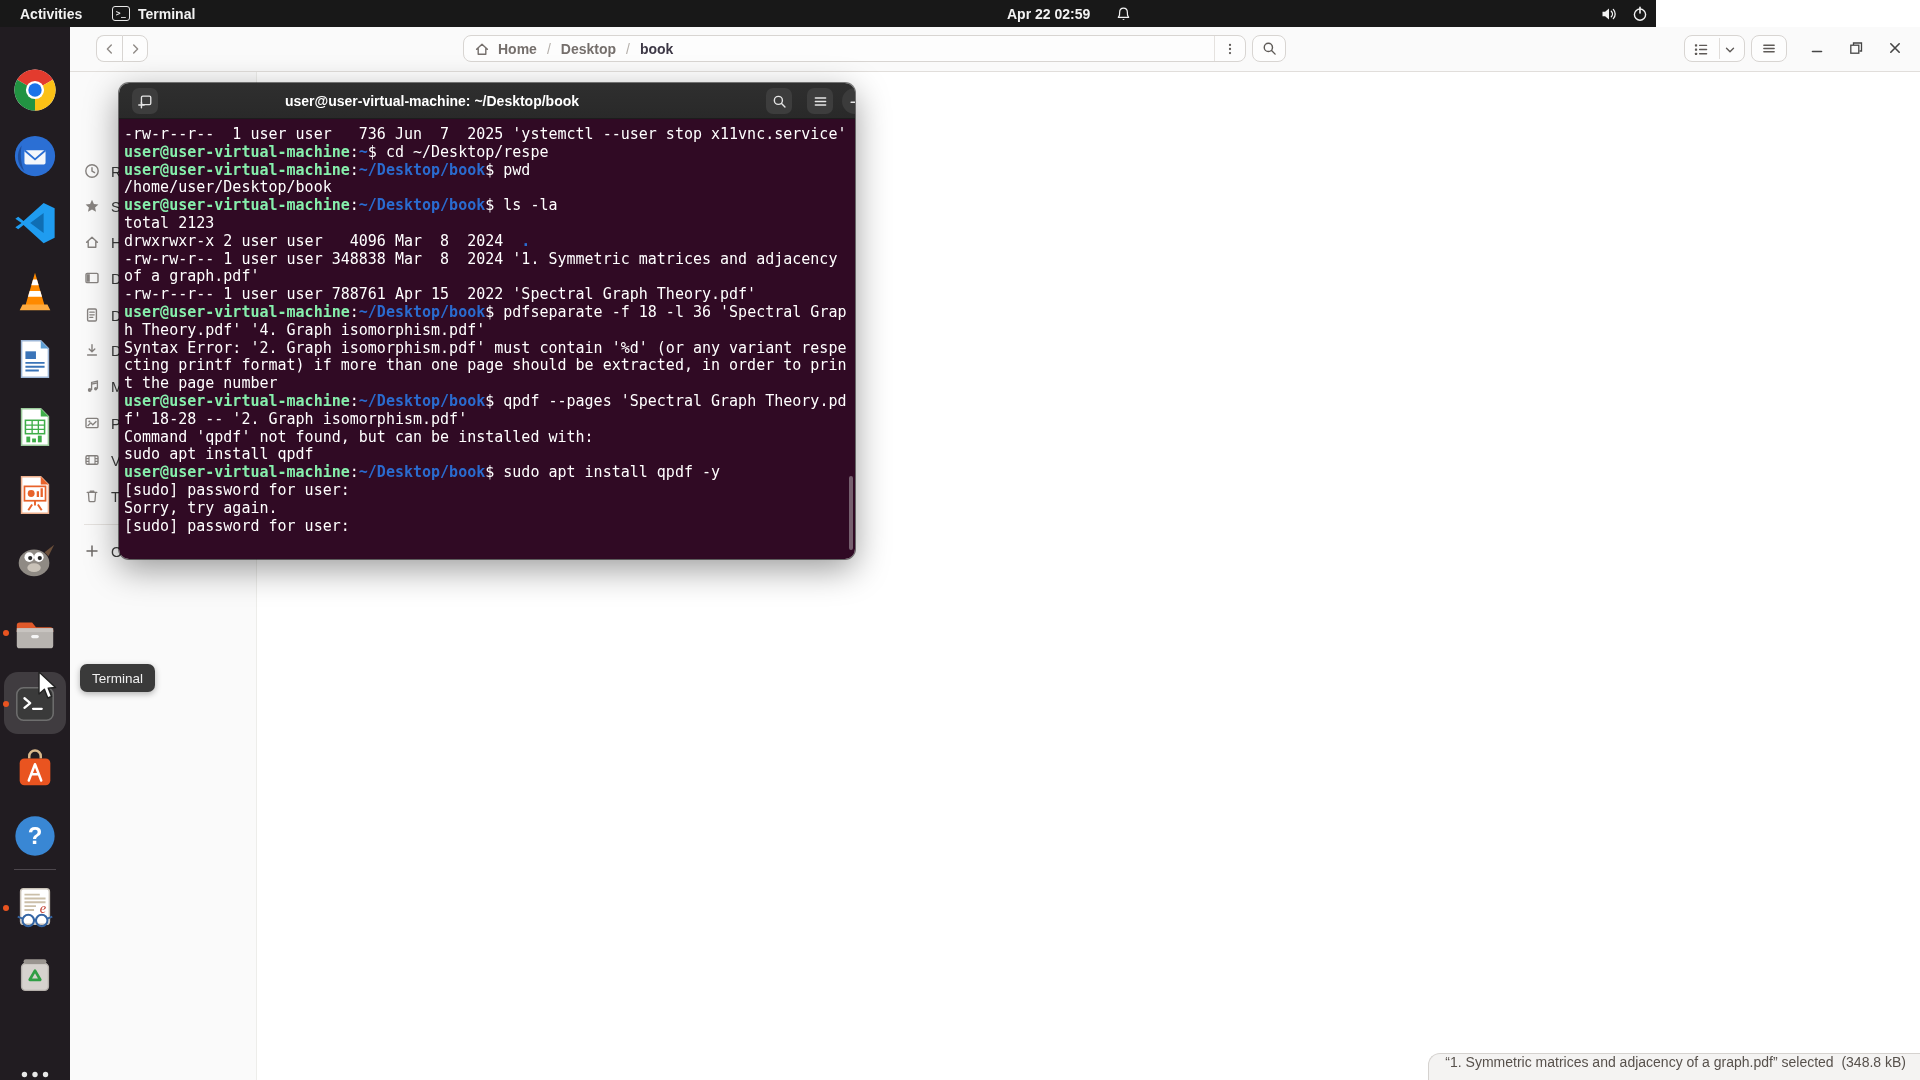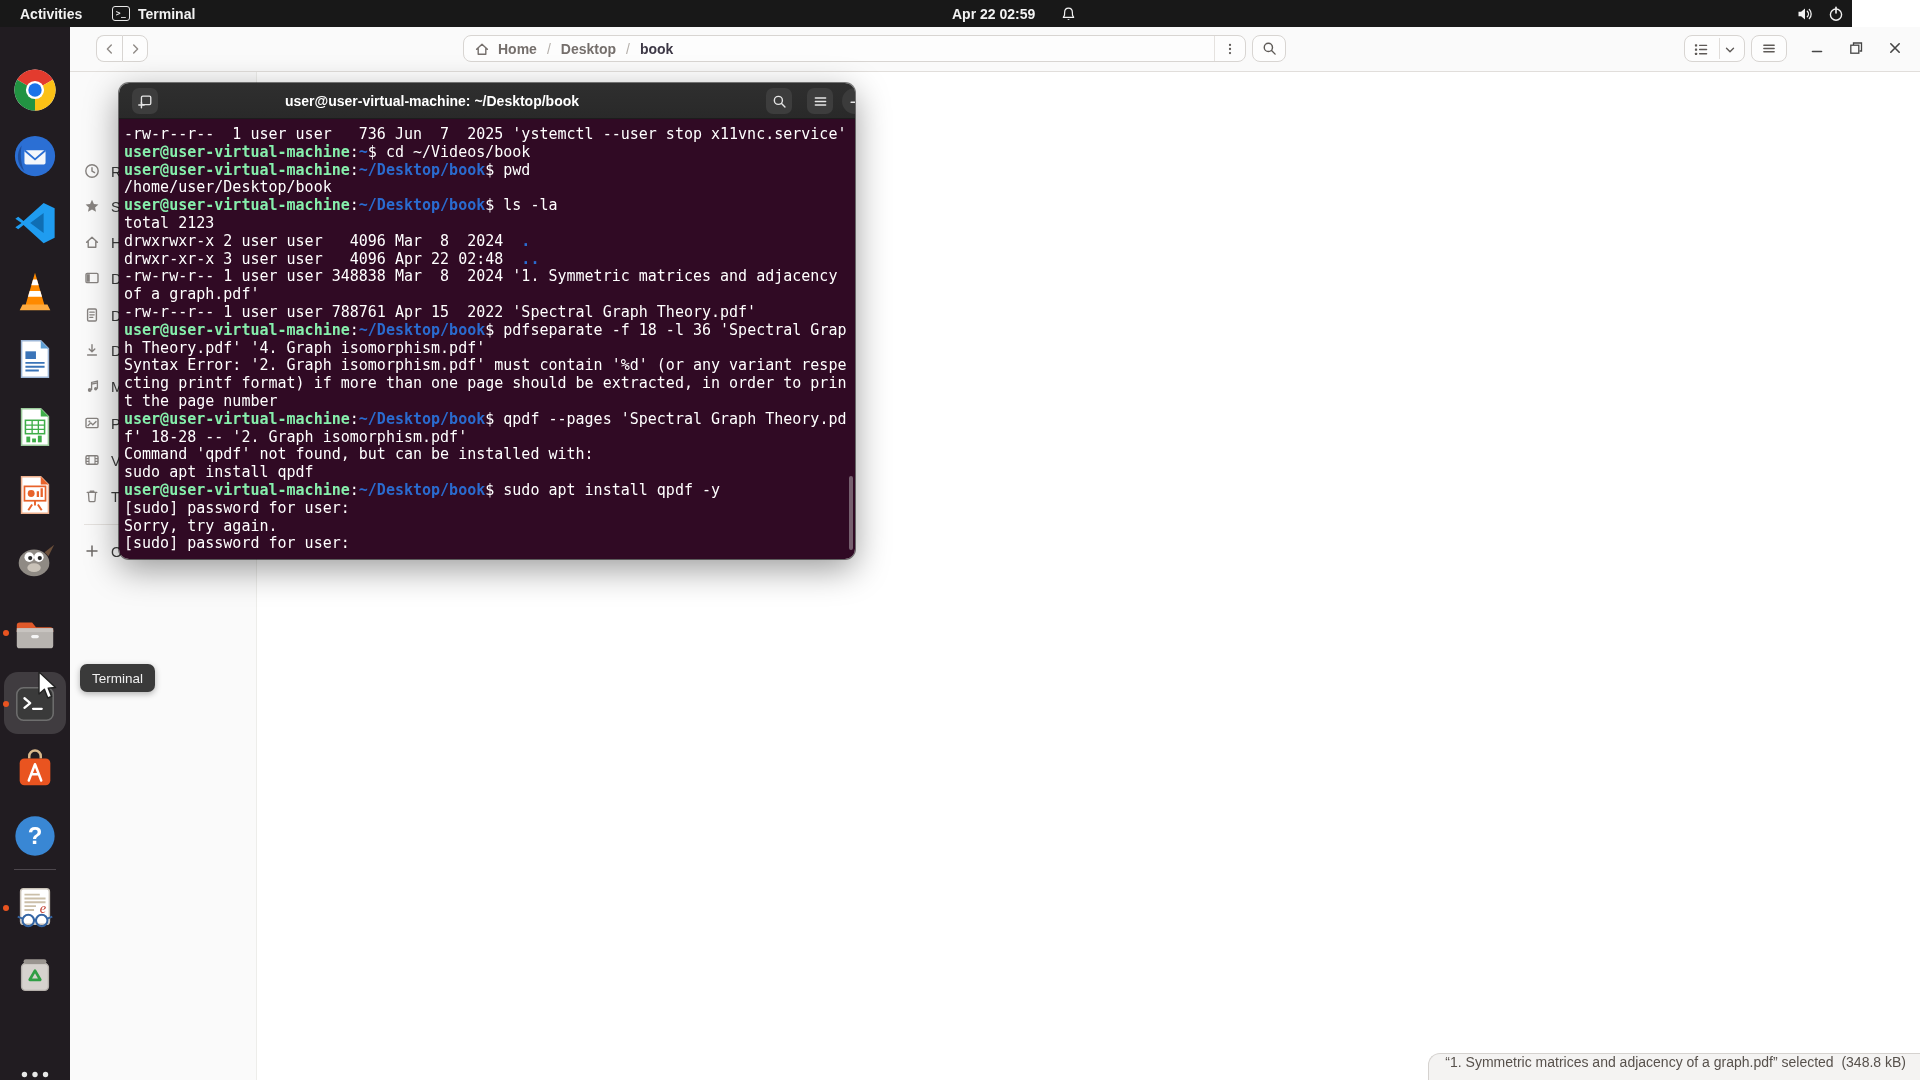--- a/index.html
+++ b/index.html
@@ -1,26 +1,26 @@
 <!DOCTYPE html>
 <html><head>
 <meta charset="utf-8">
 <style>
   * { margin:0; padding:0; box-sizing:border-box; }
   html,body { width:1920px; height:1080px; overflow:hidden; background:#fff;
     font-family:"Liberation Sans", sans-serif; }
 
   
-  #topbar { position:absolute; left:0; top:0; width:1852px; height:27px; background:#181818;
+  #topbar { position:absolute; left:0; top:0; width:1656px; height:27px; background:#181818;
     color:#fff; font-size:14px; z-index:50; }
   #topbar .tbitem { position:absolute; top:0; height:27px; display:flex; align-items:center;
     font-weight:600; color:#f2f2f2; }
   #activities { left:10px; padding:0 10px; }
   #focused-app { left:112px; gap:8px; }
-  #clock { left:952px; gap:26px; }
+  #clock { left:1007px; gap:26px; }
   #status-icons { right:8px; gap:14px; }
   .term-mini { width:18px; height:15px; border:1.6px solid #e8e8e8; border-radius:3px;
     font:bold 8px "DejaVu Sans Mono",monospace; color:#e8e8e8; display:flex; align-items:center;
     justify-content:center; letter-spacing:.5px; }
 
   
   #dock { position:absolute; left:0; top:27px; width:70px; height:1053px; background:#211c21; z-index:40; }
   .dock-item { position:absolute; left:12px; width:46px; height:46px; }
   .dock-item svg { width:46px; height:46px; display:block; }
   .dock-active { position:absolute; left:4px; width:62px; height:62px; border-radius:14px;
@@ -467,27 +467,26 @@
     </div>
     <div class="tbtn tcirc" id="t-min">
       <svg width="14" height="14" viewBox="0 0 16 16">
           <path d="M3.5 9.5h9" stroke="#e6e6e6" stroke-width="1.6" stroke-linecap="round"></path>
         </svg>
     </div>
 
   </div>
   <div id="term-body">
       <div class="tline"><span class="tw">-rw-r--r--  1 user user   736 Jun  7  2025 'ystemctl --user stop x11vnc.service'</span></div>
-      <div class="tline"><span class="tg">user@user-virtual-machine</span><span class="tw">:</span><span class="tb">~</span><span class="tw">$ cd ~/Videos/book</span></div>
+      <div class="tline"><span class="tg">user@user-virtual-machine</span><span class="tw">:</span><span class="tb">~</span><span class="tw">$ cd ~/Desktop/respe</span></div>
       <div class="tline"><span class="tg">user@user-virtual-machine</span><span class="tw">:</span><span class="tb">~/Desktop/book</span><span class="tw">$ pwd</span></div>
       <div class="tline"><span class="tw">/home/user/Desktop/book</span></div>
       <div class="tline"><span class="tg">user@user-virtual-machine</span><span class="tw">:</span><span class="tb">~/Desktop/book</span><span class="tw">$ ls -la</span></div>
       <div class="tline"><span class="tw">total 2123</span></div>
       <div class="tline"><span class="tw">drwxrwxr-x 2 user user   4096 Mar  8  2024  </span><span class="tb">.</span></div>
-      <div class="tline"><span class="tw">drwxr-xr-x 3 user user   4096 Apr 22 02:48  </span><span class="tb">..</span></div>
       <div class="tline"><span class="tw">-rw-rw-r-- 1 user user 348838 Mar  8  2024 '1. Symmetric matrices and adjacency</span></div>
       <div class="tline"><span class="tw">of a graph.pdf'</span></div>
       <div class="tline"><span class="tw">-rw-r--r-- 1 user user 788761 Apr 15  2022 'Spectral Graph Theory.pdf'</span></div>
       <div class="tline"><span class="tg">user@user-virtual-machine</span><span class="tw">:</span><span class="tb">~/Desktop/book</span><span class="tw">$ pdfseparate -f 18 -l 36 'Spectral Grap</span></div>
       <div class="tline"><span class="tw">h Theory.pdf' '4. Graph isomorphism.pdf'</span></div>
       <div class="tline"><span class="tw">Syntax Error: '2. Graph isomorphism.pdf' must contain '%d' (or any variant respe</span></div>
       <div class="tline"><span class="tw">cting printf format) if more than one page should be extracted, in order to prin</span></div>
       <div class="tline"><span class="tw">t the page number</span></div>
       <div class="tline"><span class="tg">user@user-virtual-machine</span><span class="tw">:</span><span class="tb">~/Desktop/book</span><span class="tw">$ qpdf --pages 'Spectral Graph Theory.pd</span></div>
       <div class="tline"><span class="tw">f' 18-28 -- '2. Graph isomorphism.pdf'</span></div>

